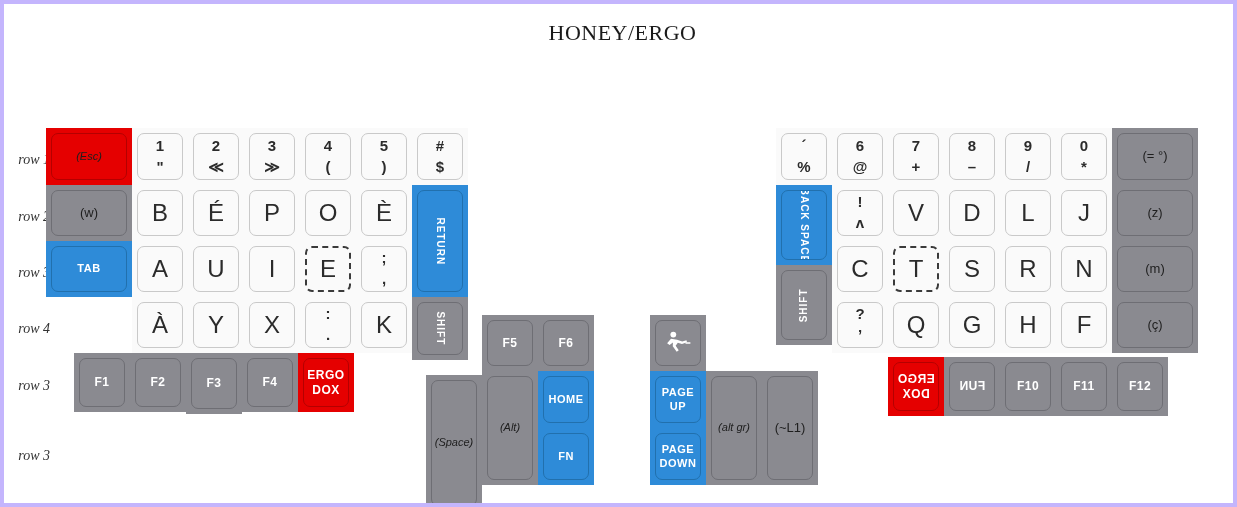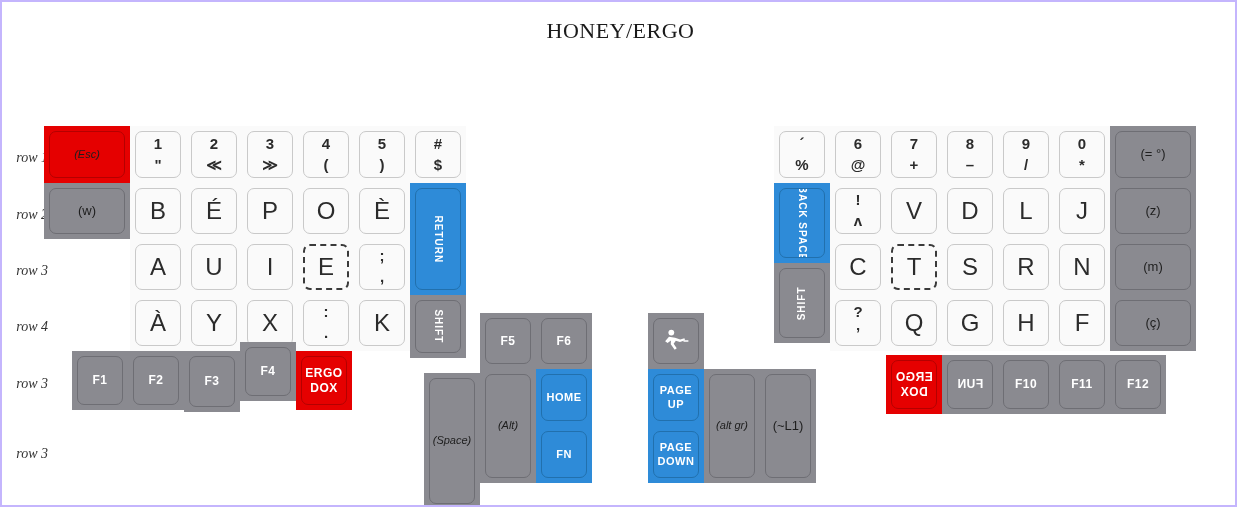--- a/index.html
+++ b/index.html
@@ -2,21 +2,21 @@
 <html><head>
 <meta charset="utf-8">
 <style>
   html,body{margin:0;padding:0;background:#ffffff;}
   body{font-family:"Liberation Sans",sans-serif;}
 
   #page{
     position:relative;
     width:1237px;height:507px;
     background:#ffffff;
-    border:2px solid #c4b5fd;
+    border:4px solid #c4b5fd;
     box-sizing:border-box;
     overflow:hidden;
   }
 
   #title{
     position:absolute;left:0;top:16px;width:1237px;
     text-align:center;
     font-family:"Liberation Serif",serif;
     font-size:22px;color:#1a1a1a;letter-spacing:.5px;
   }
@@ -159,20 +159,25 @@
         <span class="lg glyph">È</span>
       </div>
   </div>
 
   <div class="cell c-blue" style="left:408px;top:181px;width:56px;height:112px;">
     <div class="cap">
         <span class="lg modw vert-dn">RETURN</span>
       </div>
   </div>
 
+  <div class="cell c-blue" style="left:42px;top:237px;width:86px;height:56px;">
+    <div class="cap">
+        <span class="lg modd">TAB</span>
+      </div>
+  </div>
   <div class="cell c-white" style="left:128px;top:237px;width:56px;height:56px;">
     <div class="cap">
         <span class="lg glyph">A</span>
       </div>
   </div>
   <div class="cell c-white" style="left:184px;top:237px;width:56px;height:56px;">
     <div class="cap">
         <span class="lg glyph">U</span>
       </div>
   </div>
@@ -234,21 +239,21 @@
   <div class="cell c-grey" style="left:126px;top:349px;width:56px;height:59px;">
     <div class="cap">
         <span class="lg fkey">F2</span>
       </div>
   </div>
   <div class="cell c-grey" style="left:182px;top:349px;width:56px;height:61px;">
     <div class="cap">
         <span class="lg fkey">F3</span>
       </div>
   </div>
-  <div class="cell c-grey" style="left:238px;top:340px;width:56px;height:59px;">
+  <div class="cell c-grey" style="left:238px;top:349px;width:56px;height:59px;">
     <div class="cap">
         <span class="lg fkey">F4</span>
       </div>
   </div>
   <div class="cell c-red" style="left:294px;top:349px;width:56px;height:59px;">
     <div class="cap two-line">
         <span class="fkey">ERGO</span>
         <span class="fkey">DOX</span>
       </div>
   </div>

